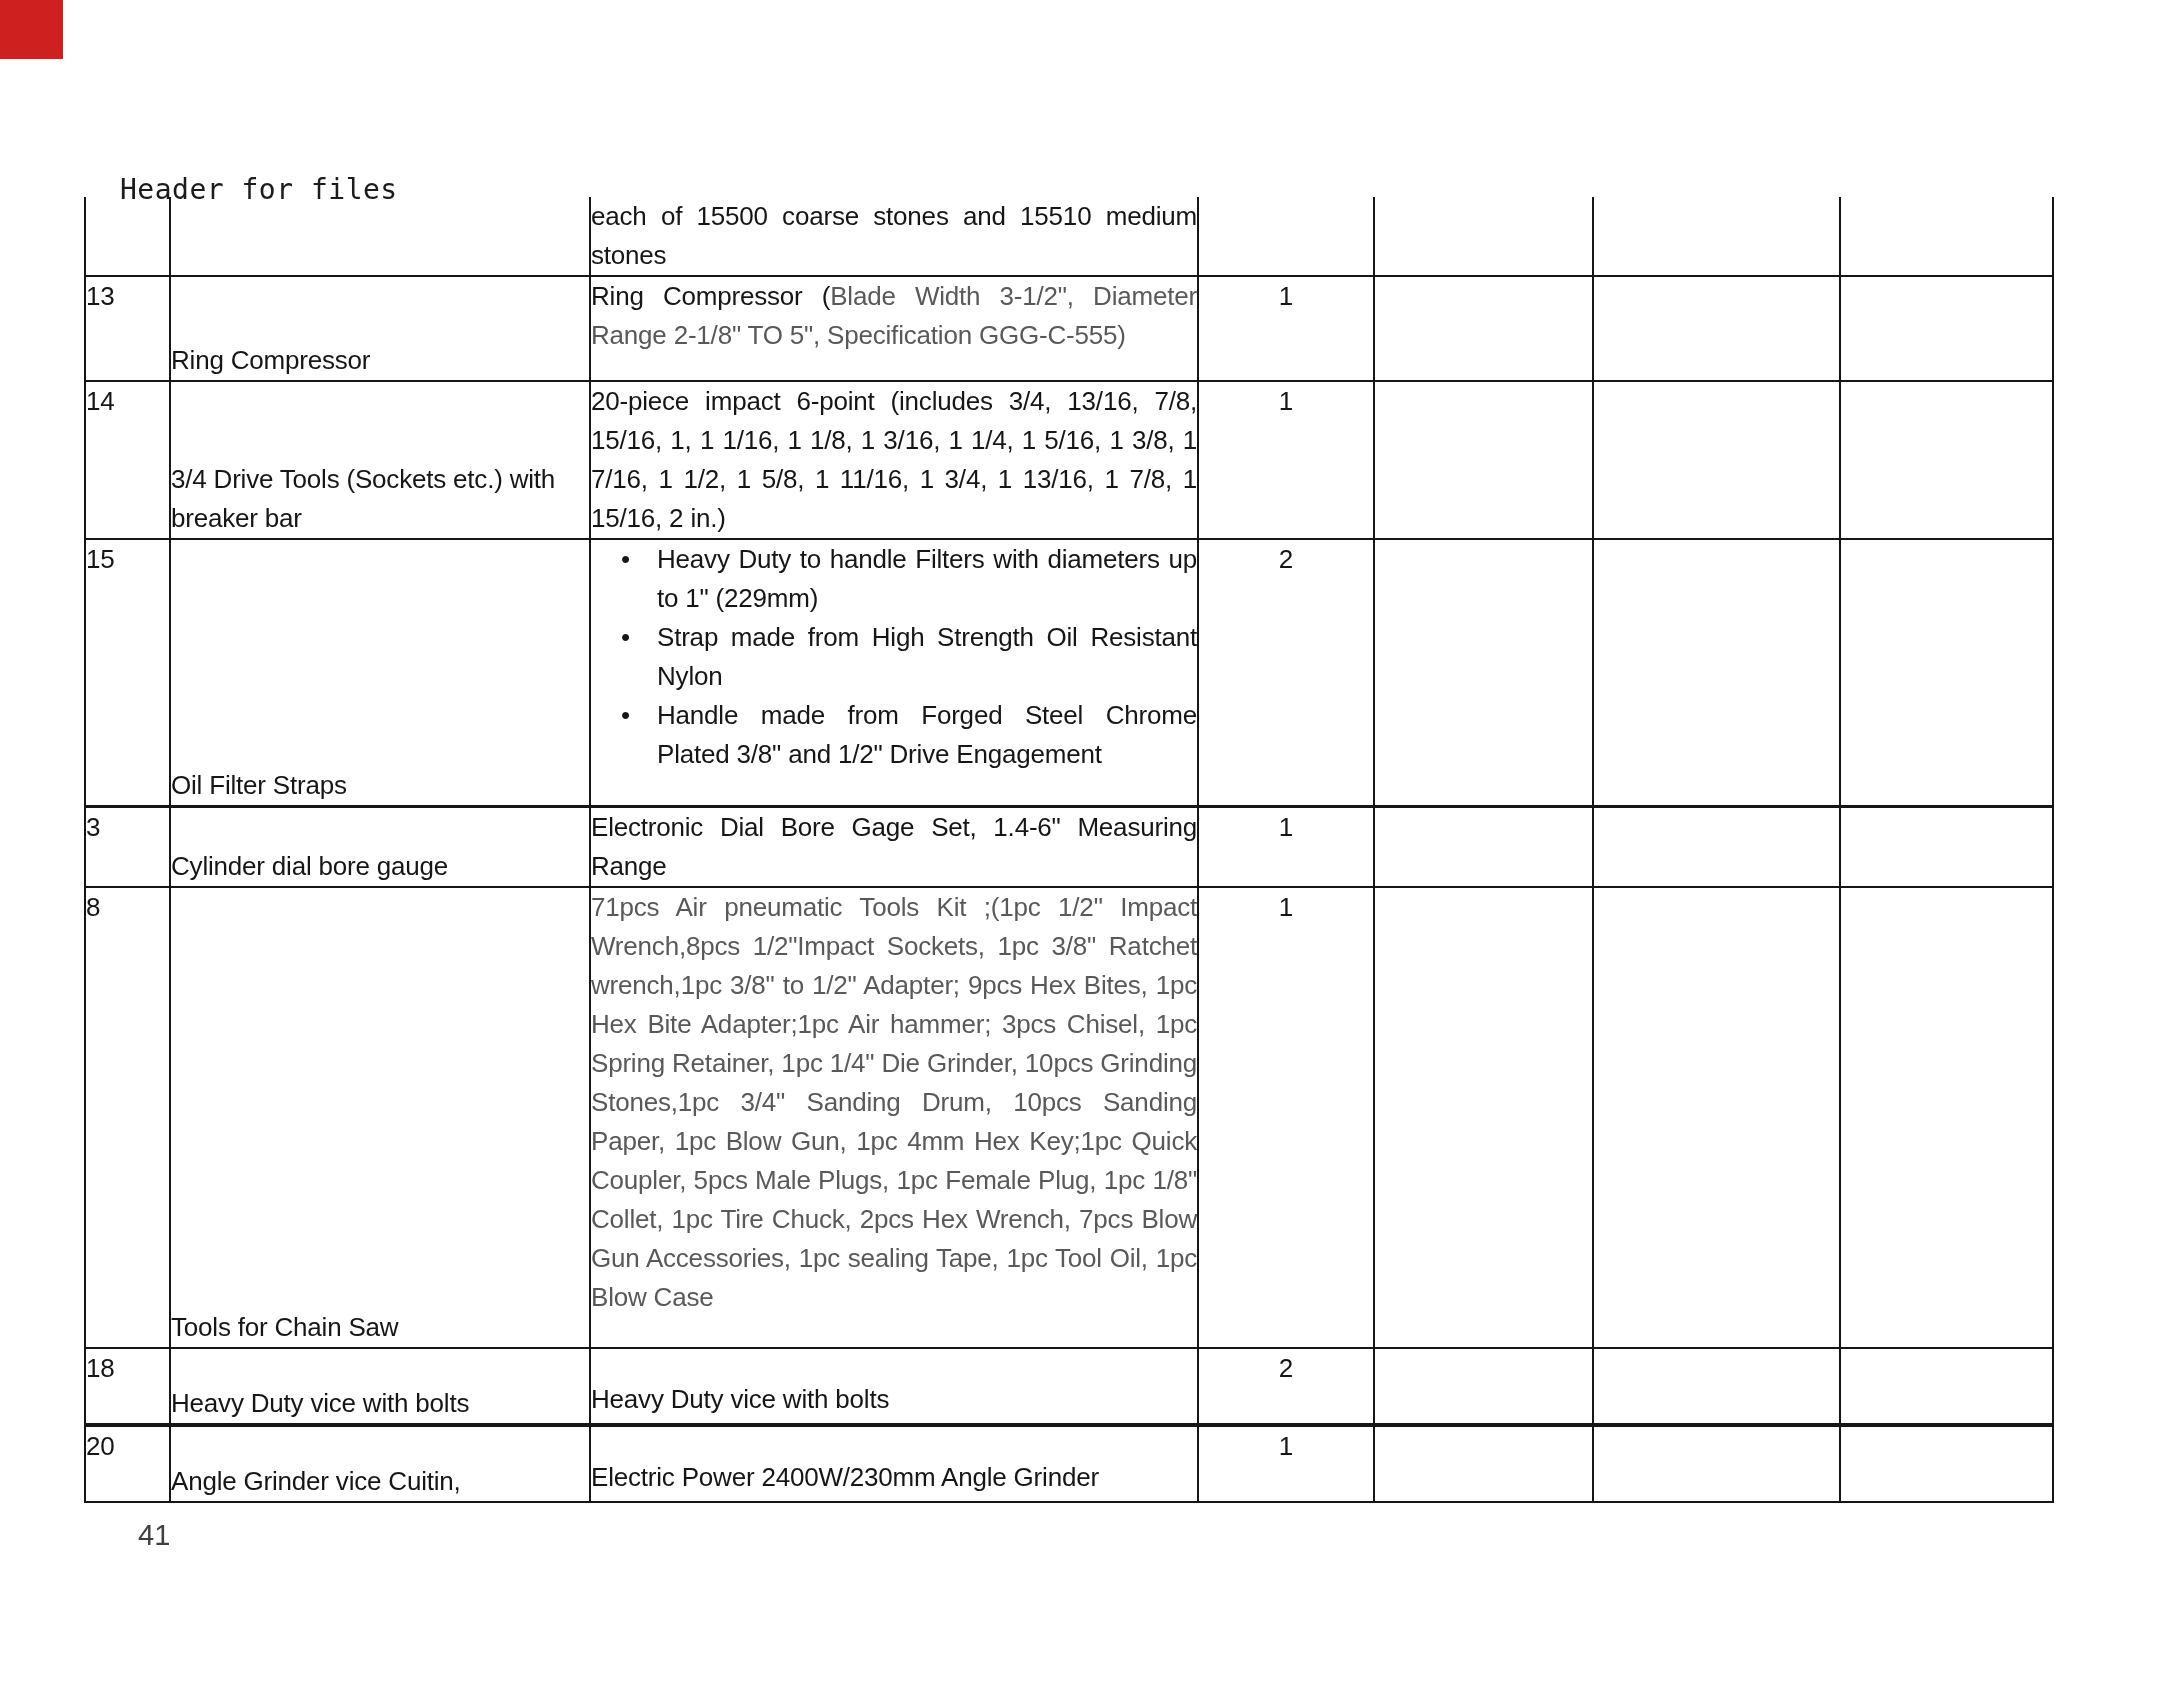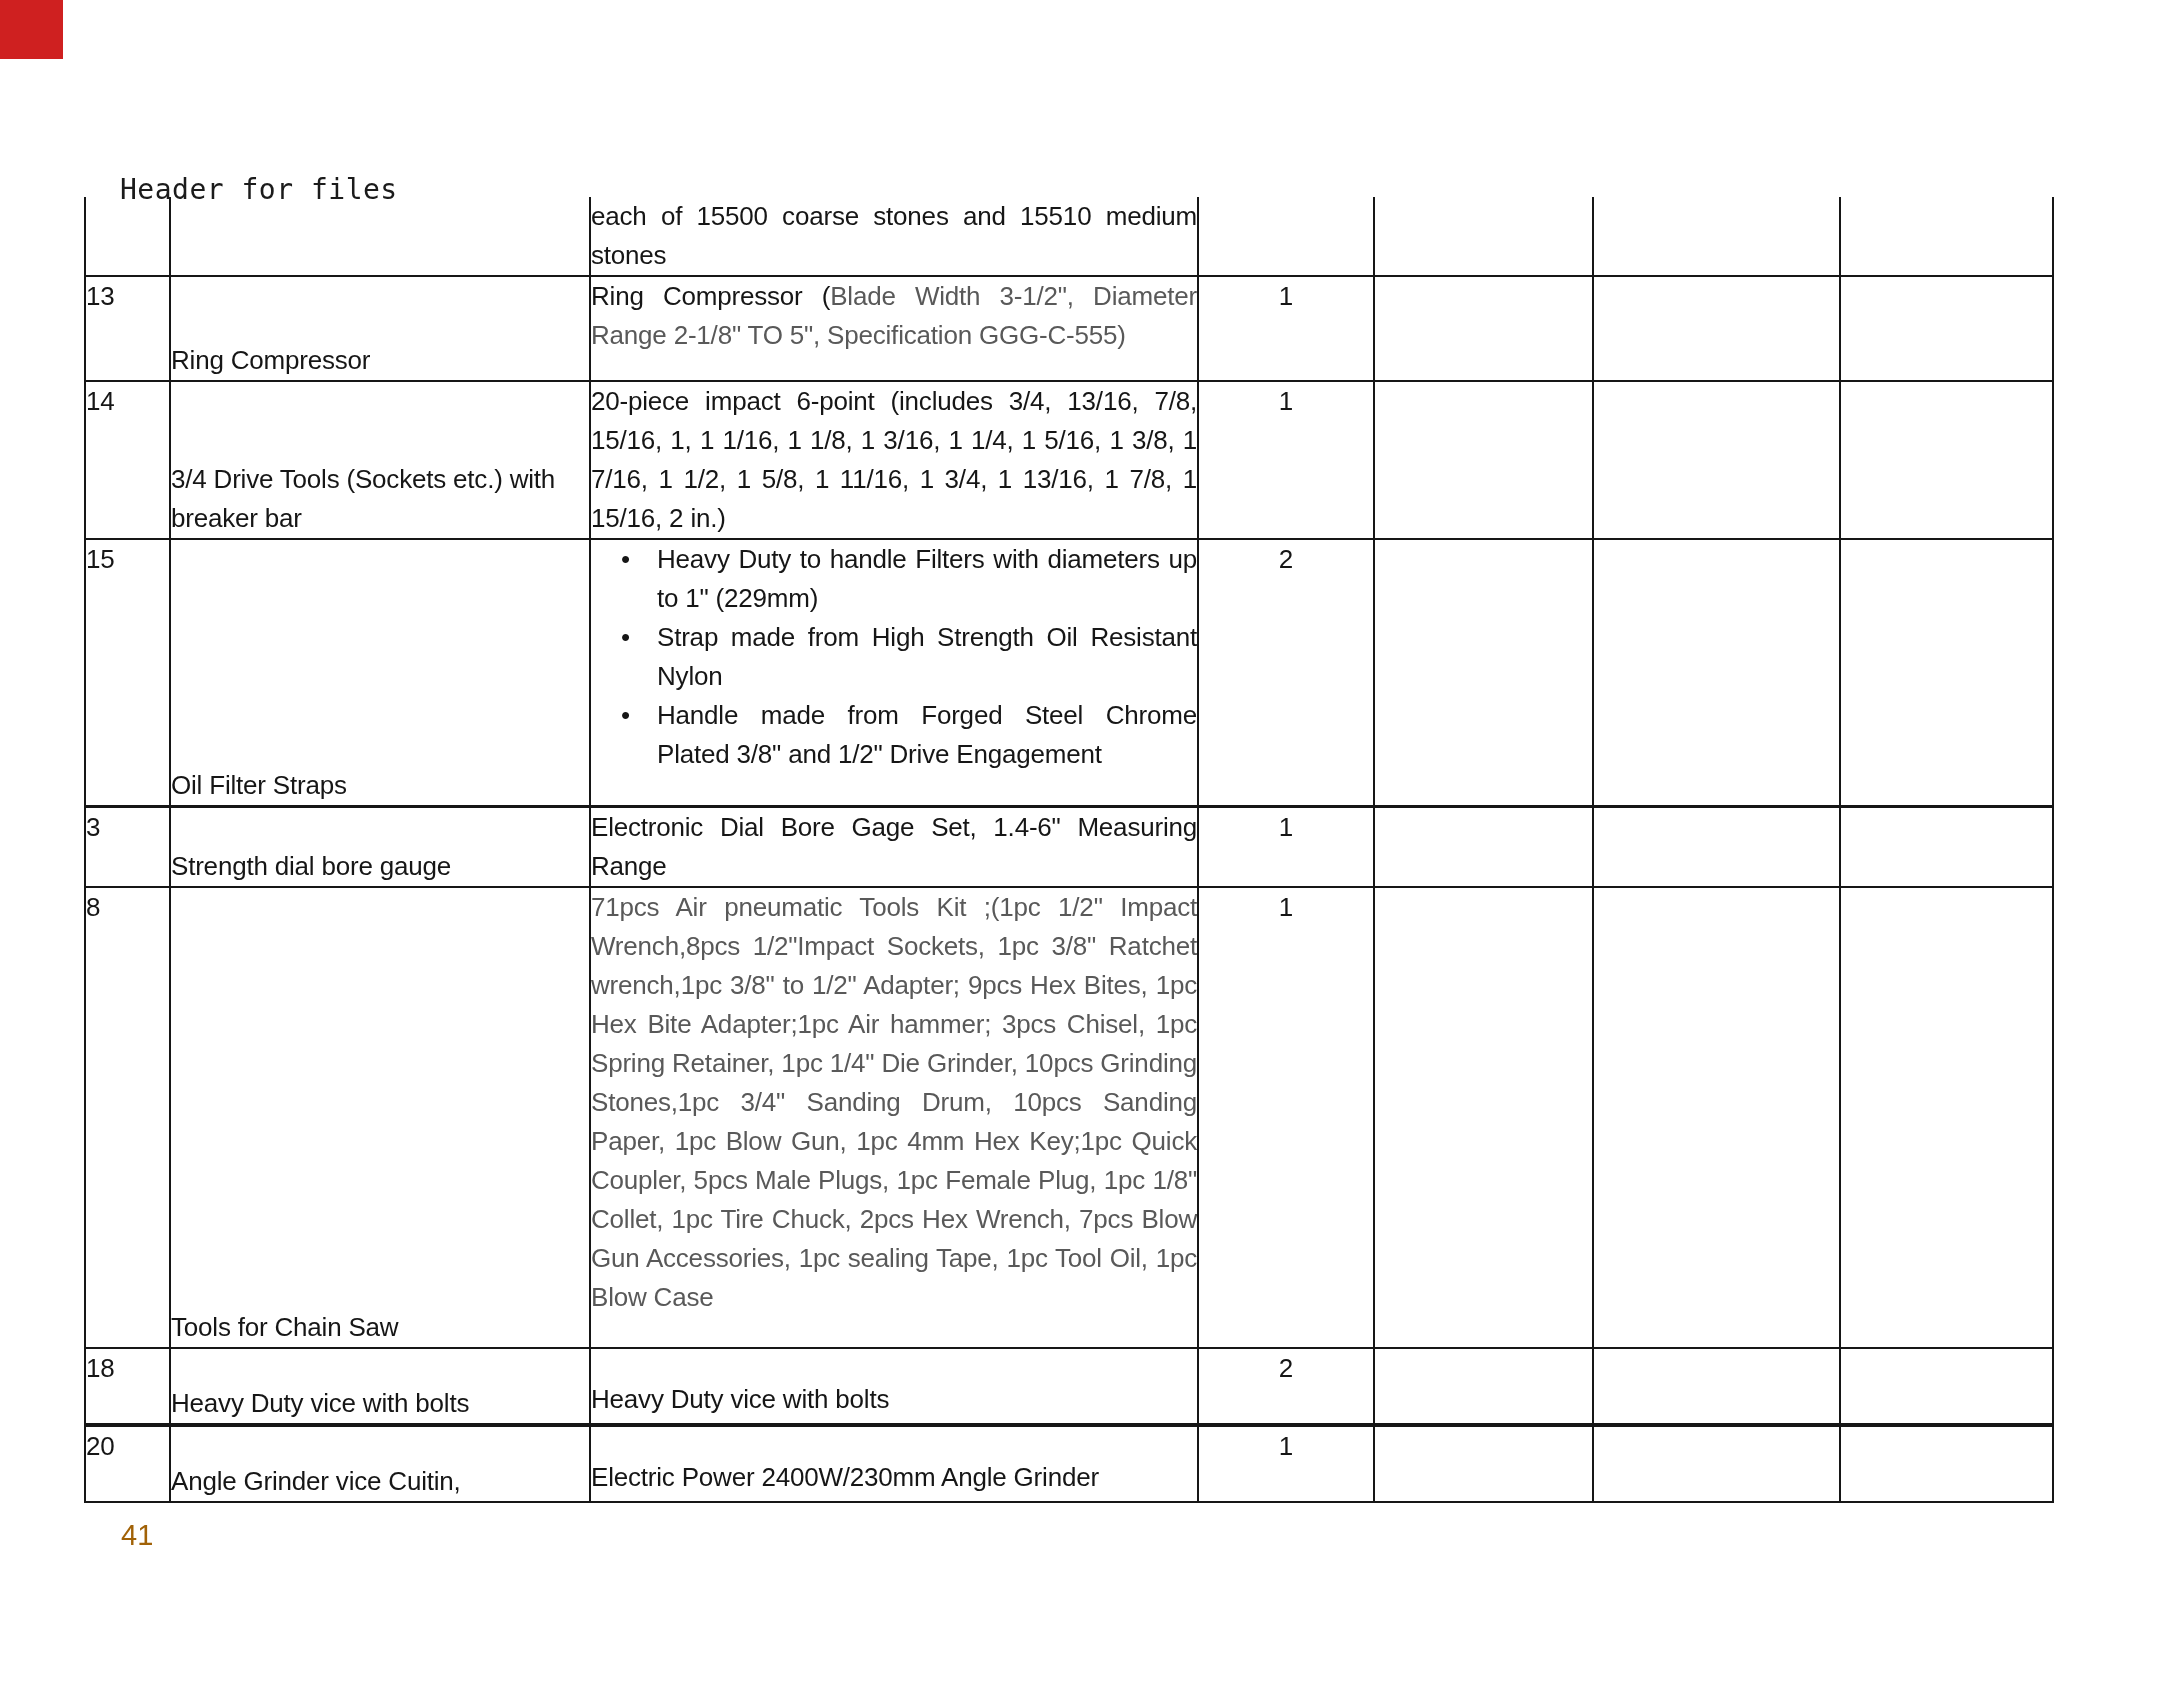--- a/index.html
+++ b/index.html
@@ -24,21 +24,21 @@
   tr.row-thick-top td{border-top-width:3px;}
   tr.row-thicker-top td{border-top-width:4px;}
   td.num{vertical-align:top;padding:2px 0 0 14px;}
   td.name{vertical-align:bottom;padding:0 4px 4px 18px;}
   td.desc{vertical-align:top;text-align:justify;padding:1px 16px 0 8px;}
   td.desc.vbottom{vertical-align:bottom;padding-bottom:4px;}
   td.qty{vertical-align:top;text-align:center;padding:3px 0 0 0;}
   .gray{color:#595959;}
   .bullet-item{position:relative;padding-left:66px;text-align:justify;}
   .bullet-item .bullet{position:absolute;left:30px;top:0;}
-  .page-number{position:absolute;left:121px;top:1519px;font-size:29px;color:#a16207;}
+  .page-number{position:absolute;left:138px;top:1519px;font-size:29px;color:#404040;}
 </style>
 </head>
 <body>
 
 <div class="corner-marker"></div>
 
 <div class="doc-header">Header for files</div>
 
 <table class="items">
   <colgroup>
@@ -91,21 +91,21 @@
       <div class="bullet-item"><span class="bullet">•</span><span>Handle made from Forged Steel Chrome Plated 3/8" and 1/2" Drive Engagement</span></div>
     </td>
     <td class="qty">2</td>
     <td class="empty"></td>
     <td class="empty"></td>
     <td class="empty"></td>
   </tr>
 
   <tr class="row-thick-top" style="height:79px">
     <td class="num">3</td>
-    <td class="name">Strength dial bore gauge</td>
+    <td class="name">Cylinder dial bore gauge</td>
     <td class="desc">Electronic Dial Bore Gage Set, 1.4-6" Measuring Range</td>
     <td class="qty">1</td>
     <td class="empty"></td>
     <td class="empty"></td>
     <td class="empty"></td>
   </tr>
 
   <tr style="height:461px">
     <td class="num">8</td>
     <td class="name">Tools for Chain Saw</td>

